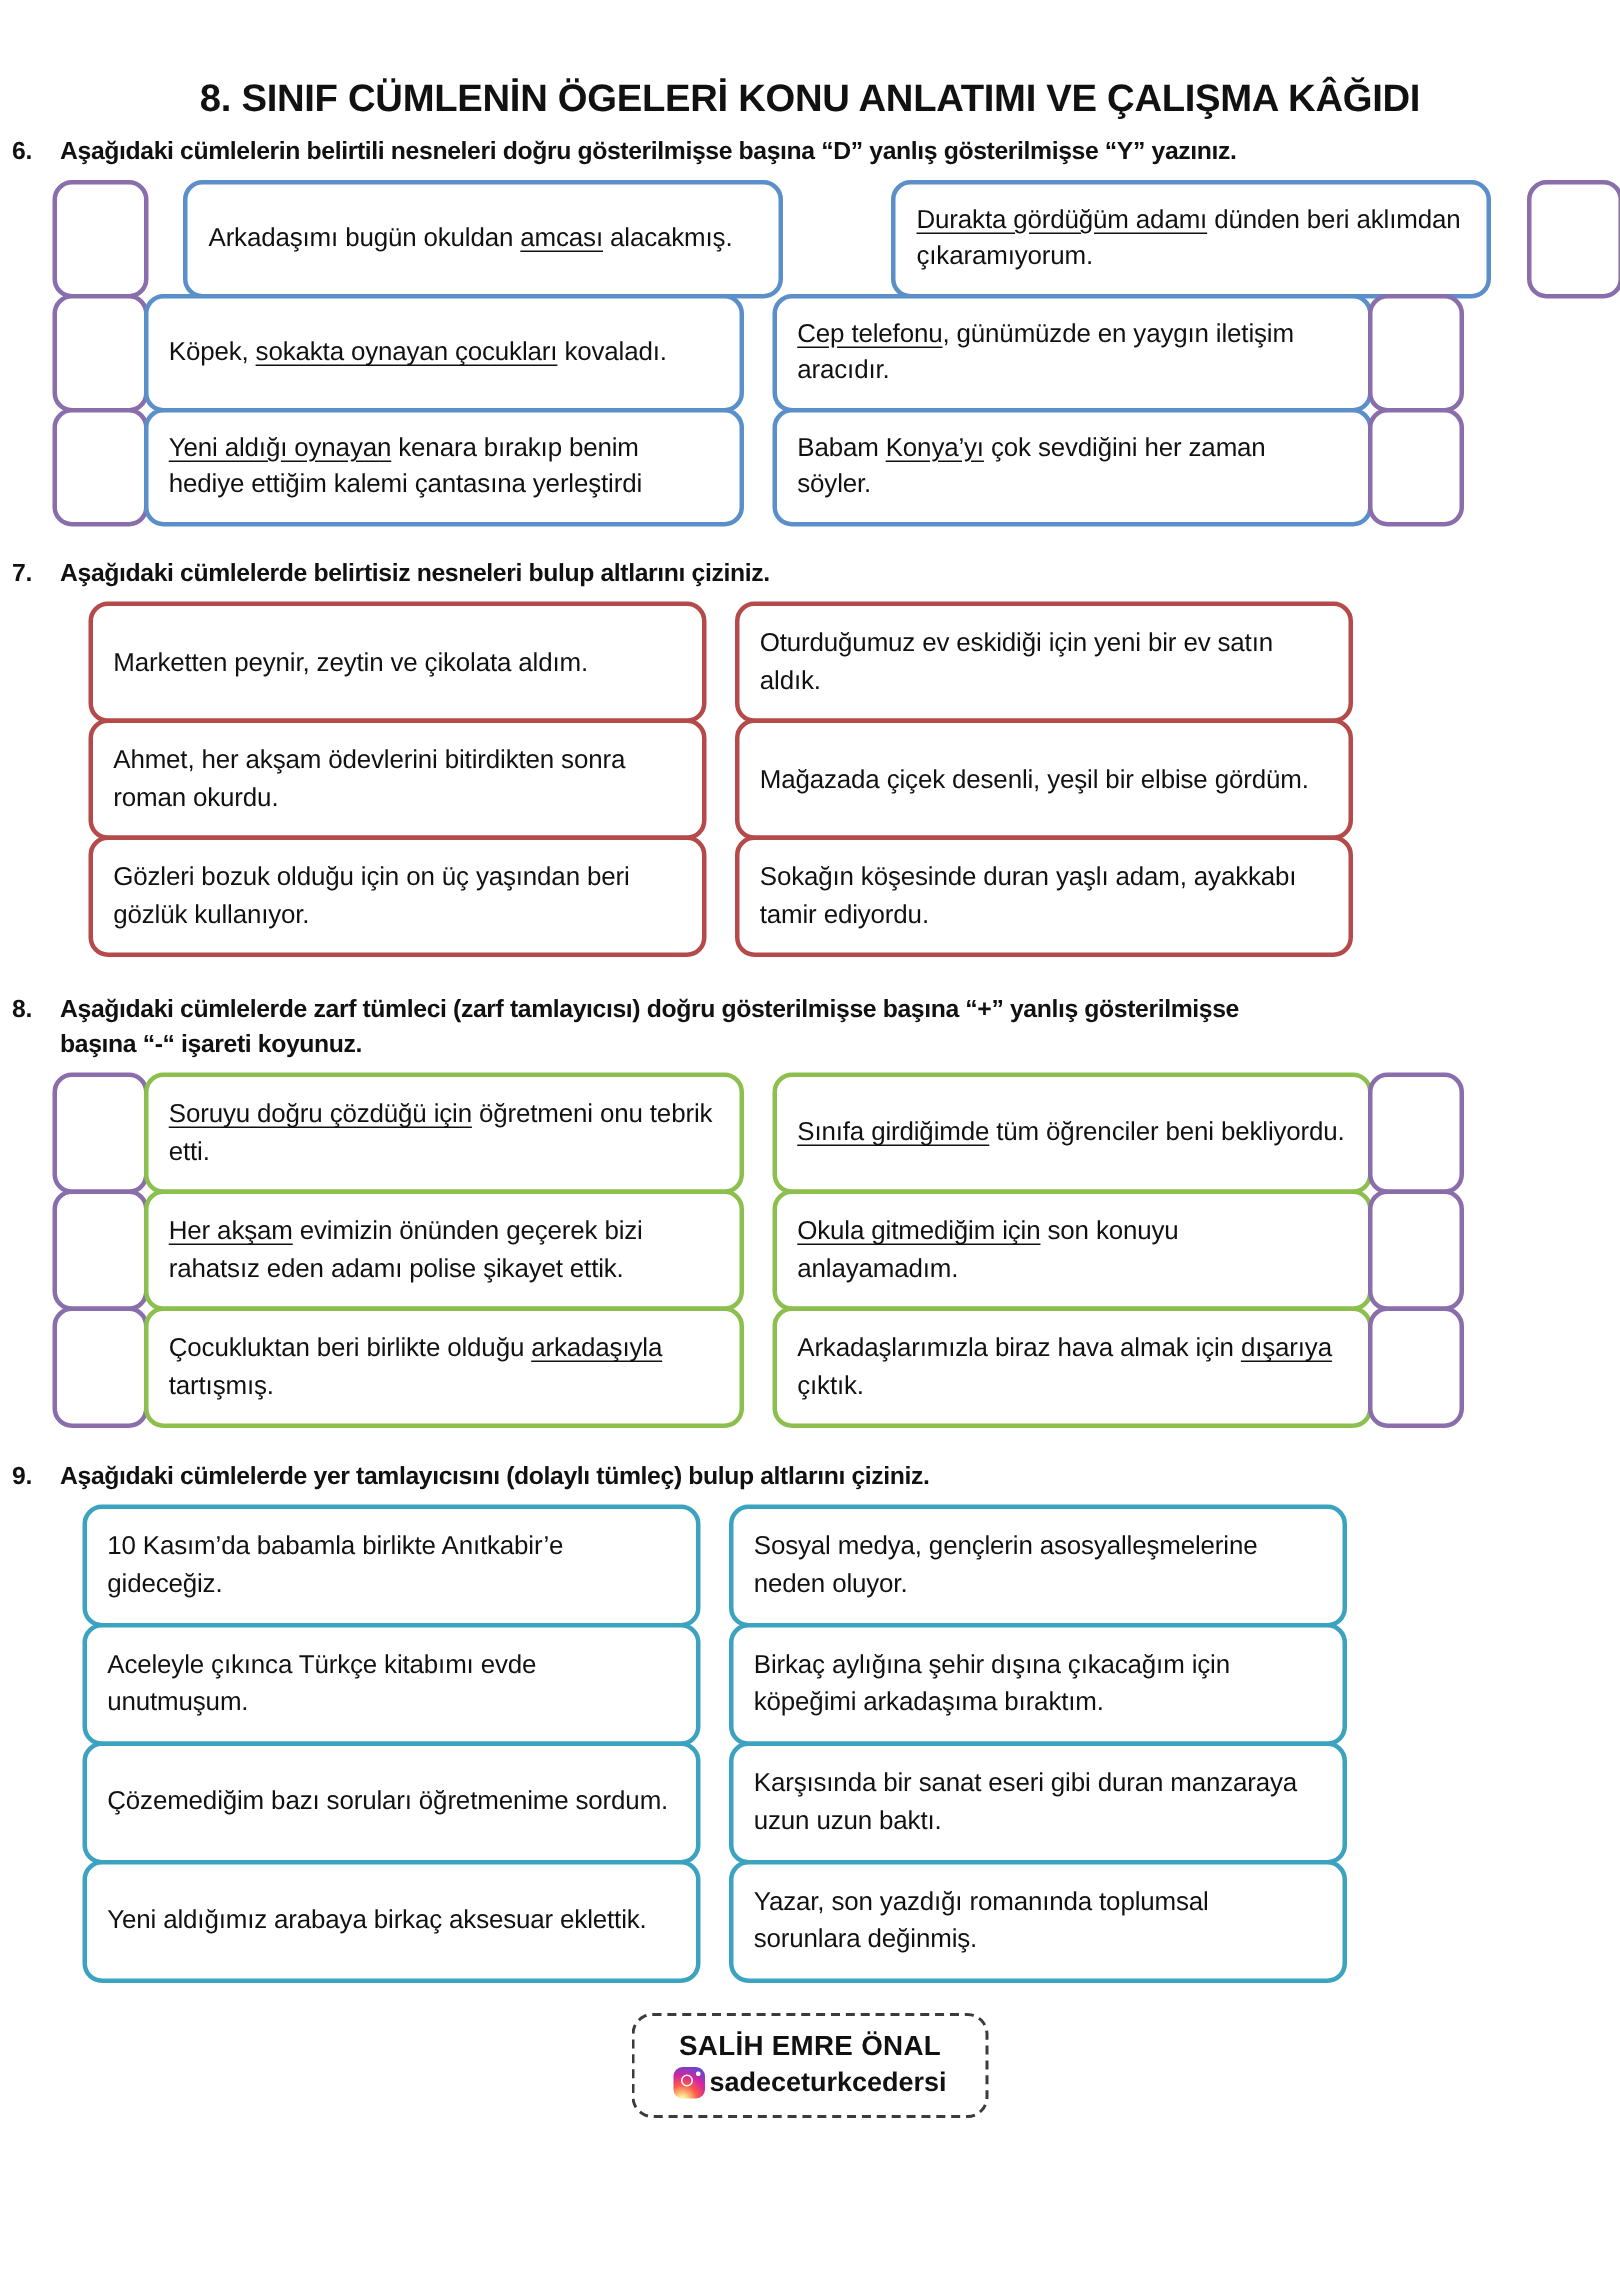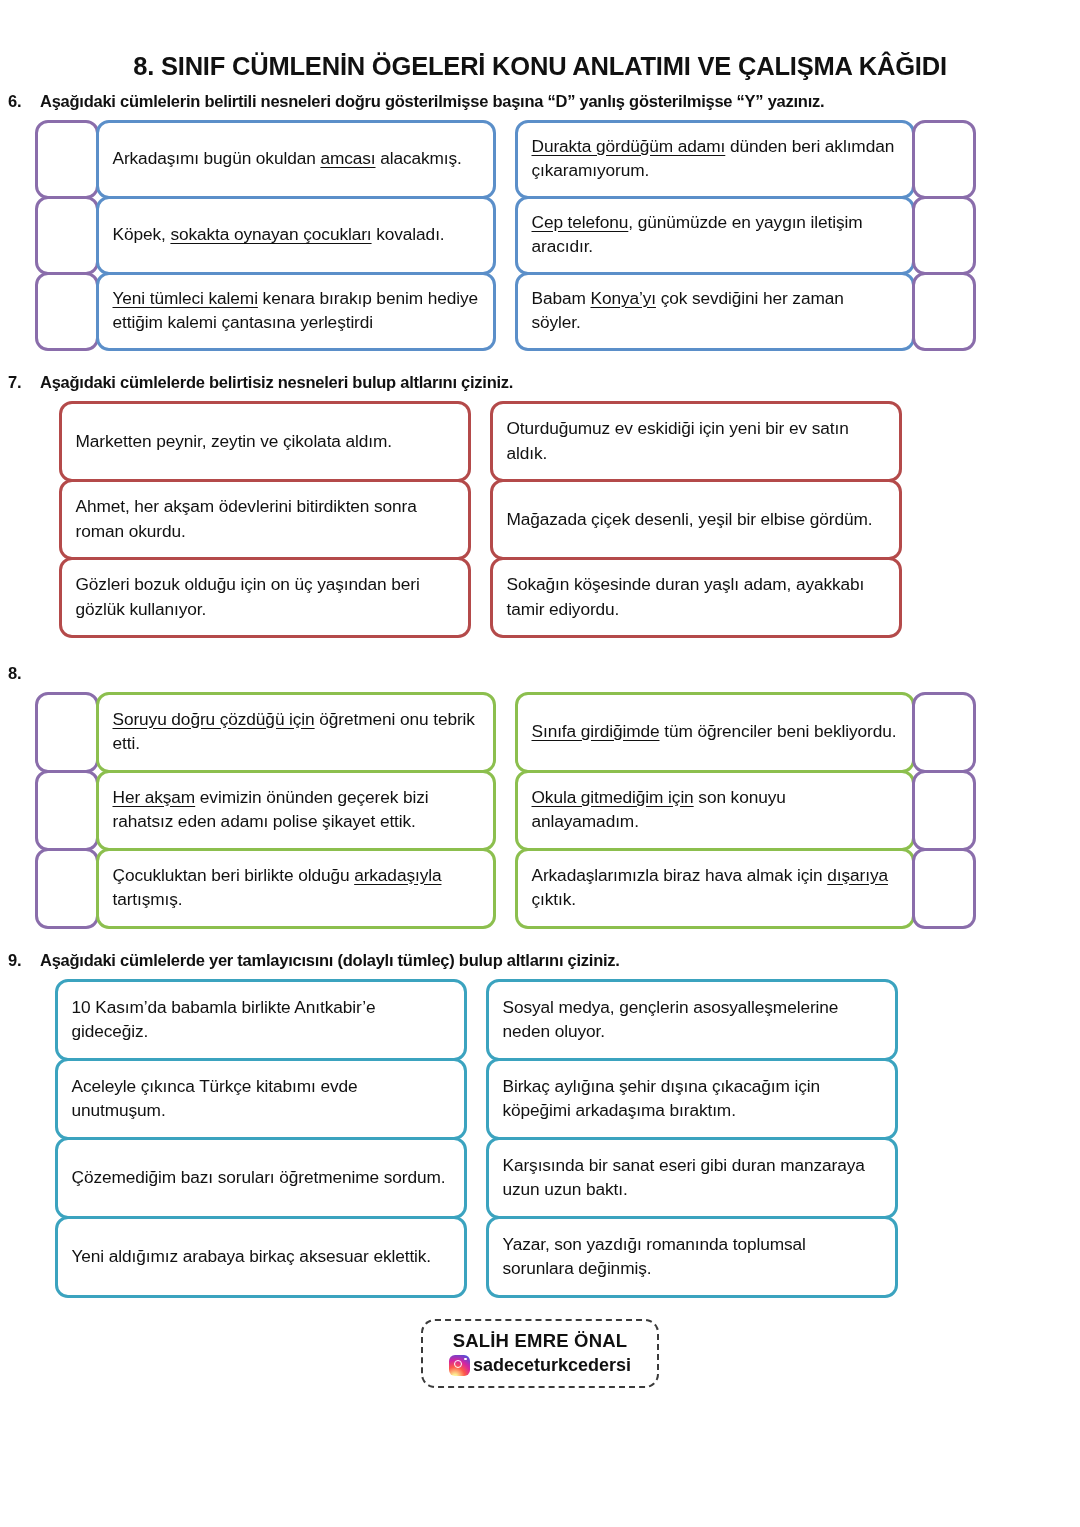--- a/index.html
+++ b/index.html
@@ -166,46 +166,46 @@
 
   <div class="doc-title">8. SINIF CÜMLENİN ÖGELERİ KONU ANLATIMI VE ÇALIŞMA KÂĞIDI</div>
 
   <div id="sections">
       <div class="section">
         <div class="q-head" style="margin-top: 10px; margin-bottom: 8px;">
           <div class="q-num">6.</div>
           <div class="q-text">Aşağıdaki cümlelerin belirtili nesneleri doğru gösterilmişse başına “D” yanlış gösterilmişse “Y” yazınız.</div>
         </div>
         <div style="padding-left: 36px;">
+          <div class="row" style="height: 76px; justify-content: space-between;">
+            <div class="ansbox w-ans"></div>
+            <div class="cell c-blue w-sent">
+              <span class="sent"><span>Arkadaşımı bugün okuldan </span><span class="u">amcası</span><span> alacakmış.</span></span>
+            </div>
+            <div class="gap-mid"></div>
+            <div class="cell c-blue w-sent">
+              <span class="sent"><span class="u">Durakta gördüğüm adamı</span><span> dünden beri aklımdan çıkaramıyorum.</span></span>
+            </div>
+            <div class="ansbox w-ans"></div>
+          </div>
           <div class="row" style="height: 76px;">
             <div class="ansbox w-ans"></div>
             <div class="cell c-blue w-sent">
-              <span class="sent"><span>Arkadaşımı bugün okuldan </span><span class="u">amcası</span><span> alacakmış.</span></span>
-            </div>
-            <div class="gap-mid"></div>
-            <div class="cell c-blue w-sent">
-              <span class="sent"><span class="u">Durakta gördüğüm adamı</span><span> dünden beri aklımdan çıkaramıyorum.</span></span>
+              <span class="sent"><span>Köpek, </span><span class="u">sokakta oynayan çocukları</span><span> kovaladı.</span></span>
+            </div>
+            <div class="gap-mid"></div>
+            <div class="cell c-blue w-sent">
+              <span class="sent"><span class="u">Cep telefonu</span><span>, günümüzde en yaygın iletişim aracıdır.</span></span>
             </div>
             <div class="ansbox w-ans"></div>
           </div>
           <div class="row" style="height: 76px;">
             <div class="ansbox w-ans"></div>
             <div class="cell c-blue w-sent">
-              <span class="sent"><span>Köpek, </span><span class="u">sokakta oynayan çocukları</span><span> kovaladı.</span></span>
-            </div>
-            <div class="gap-mid"></div>
-            <div class="cell c-blue w-sent">
-              <span class="sent"><span class="u">Cep telefonu</span><span>, günümüzde en yaygın iletişim aracıdır.</span></span>
-            </div>
-            <div class="ansbox w-ans"></div>
-          </div>
-          <div class="row" style="height: 76px;">
-            <div class="ansbox w-ans"></div>
-            <div class="cell c-blue w-sent">
-              <span class="sent"><span class="u">Yeni tümleci kalemi</span><span> kenara bırakıp benim hediye ettiğim kalemi çantasına yerleştirdi</span></span>
+              <span class="sent"><span class="u">Yeni aldığı oynayan</span><span> kenara bırakıp benim hediye ettiğim kalemi çantasına yerleştirdi</span></span>
             </div>
             <div class="gap-mid"></div>
             <div class="cell c-blue w-sent">
               <span class="sent"><span>Babam </span><span class="u">Konya’yı</span><span> çok sevdiğini her zaman söyler.</span></span>
             </div>
             <div class="ansbox w-ans"></div>
           </div>
         </div>
       </div>
       <div class="section">
@@ -239,20 +239,21 @@
             <div class="gap-mid"></div>
             <div class="cell c-red w-sent-wide">
               <span class="sent"><span>Sokağın köşesinde duran yaşlı adam, ayakkabı tamir ediyordu.</span></span>
             </div>
           </div>
         </div>
       </div>
       <div class="section">
         <div class="q-head" style="margin-top: 25px; margin-bottom: 8px;">
           <div class="q-num">8.</div>
+          <div class="q-text">Aşağıdaki cümlelerde zarf tümleci (zarf tamlayıcısı) doğru gösterilmişse başına “+” yanlış gösterilmişse başına “-“ işareti koyunuz.</div>
         </div>
         <div style="padding-left: 36px;">
           <div class="row" style="height: 78px;">
             <div class="ansbox w-ans"></div>
             <div class="cell c-green w-sent">
               <span class="sent"><span class="u">Soruyu doğru çözdüğü için</span><span> öğretmeni onu tebrik etti.</span></span>
             </div>
             <div class="gap-mid"></div>
             <div class="cell c-green w-sent">
               <span class="sent"><span class="u">Sınıfa girdiğimde</span><span> tüm öğrenciler beni bekliyordu.</span></span>

